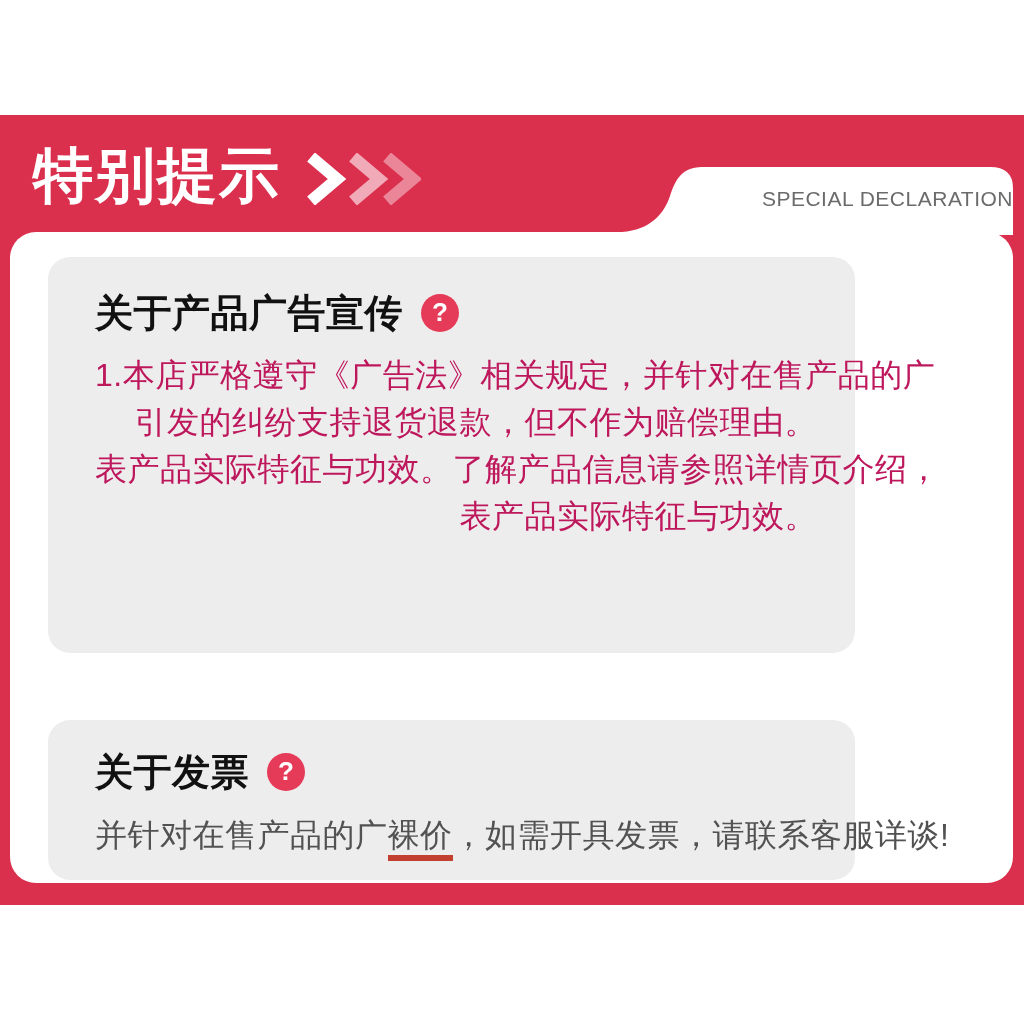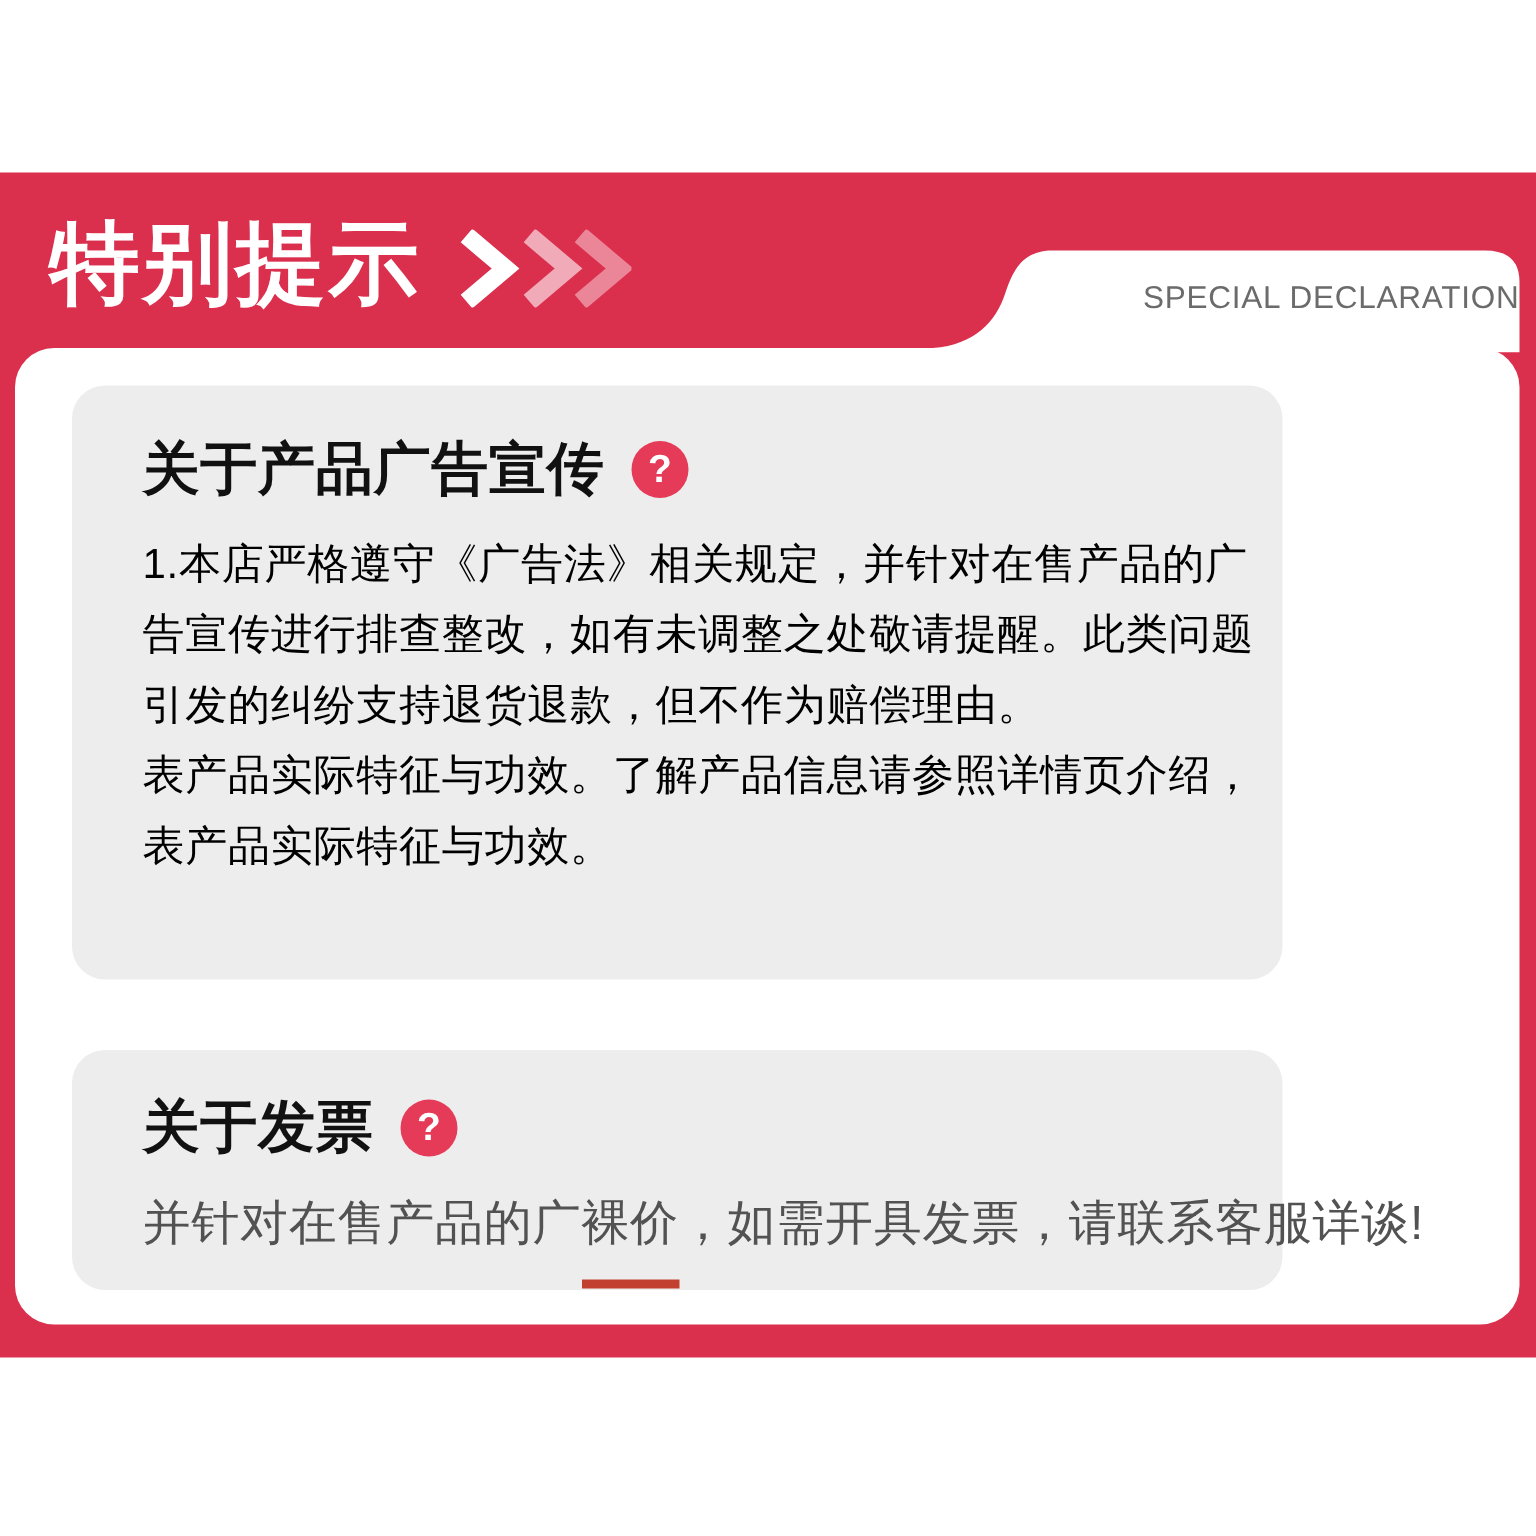--- a/index.html
+++ b/index.html
@@ -16,32 +16,32 @@
   .tab-svg{position:absolute;left:600px;top:160px;width:424px;height:75px;z-index:3;}
   .subtitle{
     position:absolute;left:660px;top:186px;width:353px;z-index:5;
     text-align:right;font-size:21px;line-height:26px;color:#6B6B6B;letter-spacing:0.5px;white-space:nowrap;
   }
   
   .card{position:absolute;left:10px;top:232px;width:1003px;height:651px;background:#ffffff;border-radius:26px;z-index:4;}
   
   .box{position:absolute;left:48px;width:807px;background:#EEEDED;border-radius:22px;z-index:6;box-sizing:border-box;}
   .box1{top:257px;height:396px;padding:36px 38px 0 47px;}
-  .box2{top:700px;height:160px;padding:32px 38px 0 47px;}
+  .box2{top:720px;height:160px;padding:32px 38px 0 47px;}
   .h-row{display:flex;align-items:center;}
   .h-row h2{margin:0;font-size:38px;line-height:40px;font-weight:900;color:#111111;letter-spacing:0.5px;white-space:nowrap;}
   .qicon{
     width:38px;height:38px;border-radius:50%;background:#E63B58;margin-left:18px;flex:0 0 auto;
     display:flex;align-items:center;justify-content:center;
   }
   .qicon span{color:#ffffff;font-size:26px;font-weight:900;line-height:1;transform:translateY(-1px);}
   .para{margin-top:19px;}
-  .ln{font-size:28px;line-height:47px;color:#000000;letter-spacing:0.5px;white-space:nowrap;}
+  .ln{font-size:32px;line-height:47px;color:#be185d;letter-spacing:0.5px;white-space:nowrap;text-align:right;}
   .body-line{margin-top:21px;font-size:32px;line-height:44px;color:#525252;letter-spacing:0.5px;white-space:nowrap;}
-  .ul-red{border-bottom:6px solid #C2402F;padding-bottom:20px;}
+  .ul-red{border-bottom:6px solid #C2402F;padding-bottom:2px;}
 </style>
 </head>
 <body>
 
 <div class="canvas">
 
   <div class="banner">
     <div class="title-row">
       <span class="title">特别提示</span>
       <svg class="chevrons" width="116" height="52" viewBox="0 0 116 52">
@@ -61,21 +61,20 @@
 
   <section class="box box1">
     <div class="h-row">
       <h2>关于产品广告宣传</h2>
       <span class="qicon">
         <span>?</span>
       </span>
     </div>
     <div class="para">
       <div class="ln">1.本店严格遵守《广告法》相关规定，并针对在售产品的广</div>
-      <div class="ln">告宣传进行排查整改，如有未调整之处敬请提醒。此类问题</div>
       <div class="ln">引发的纠纷支持退货退款，但不作为赔偿理由。</div>
       <div class="ln">表产品实际特征与功效。了解产品信息请参照详情页介绍，</div>
       <div class="ln">表产品实际特征与功效。</div>
     </div>
   </section>
 
   <section class="box box2">
     <div class="h-row">
       <h2>关于发票</h2>
       <span class="qicon">

